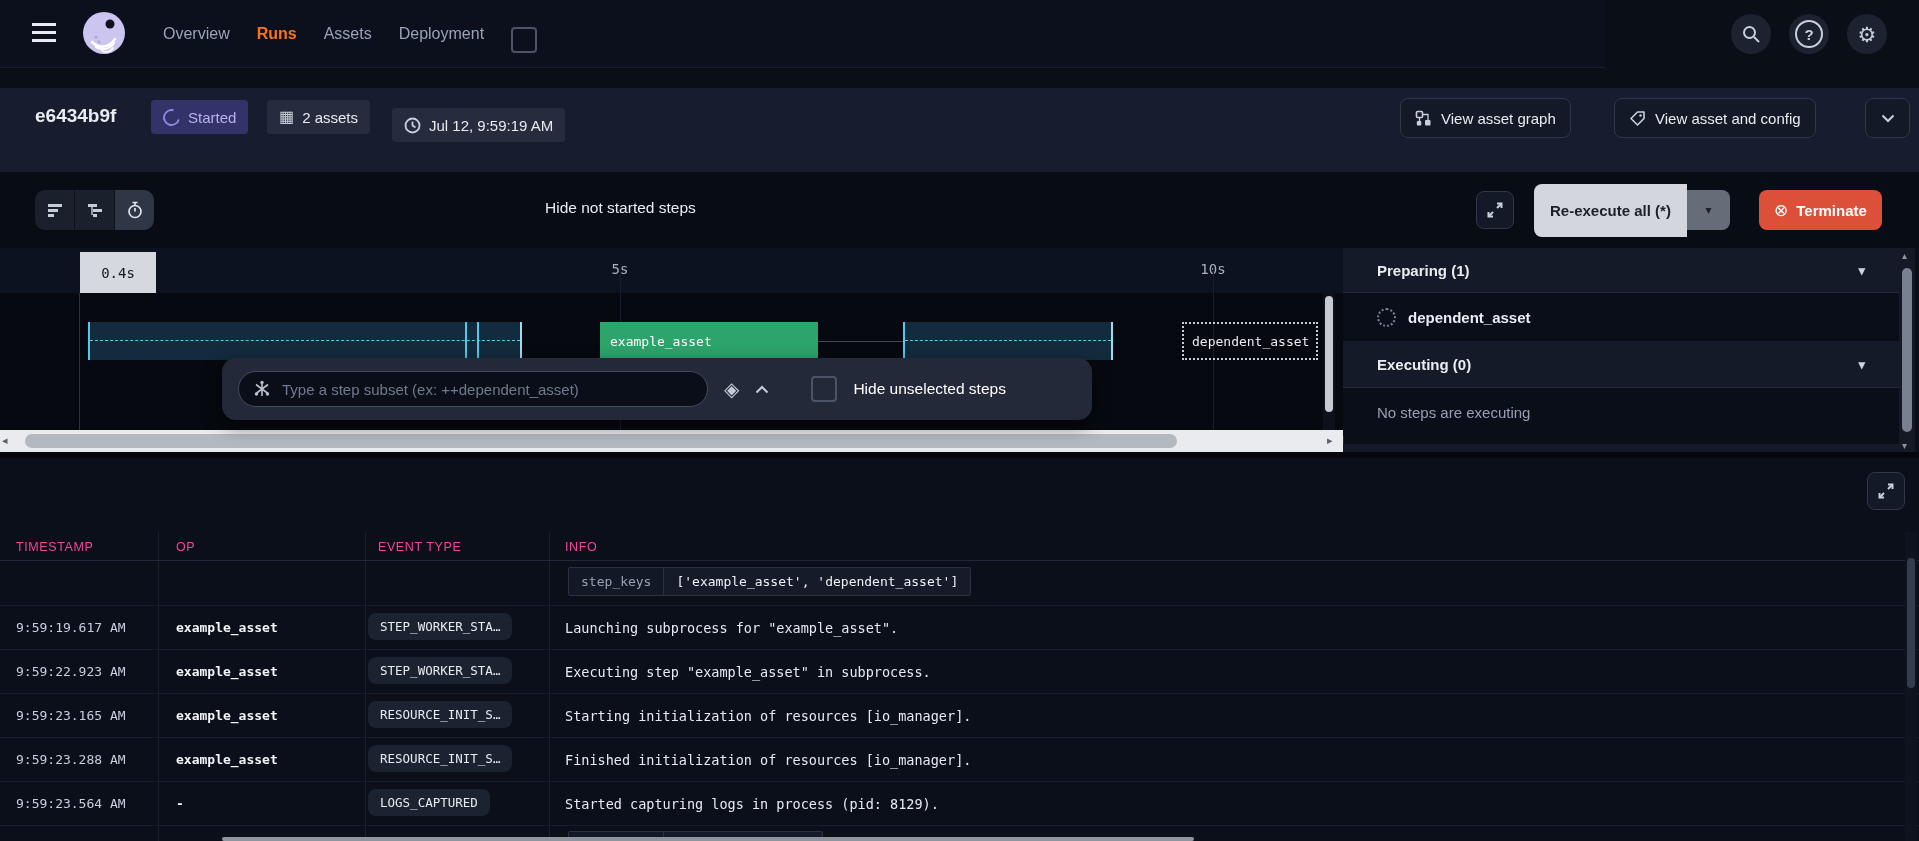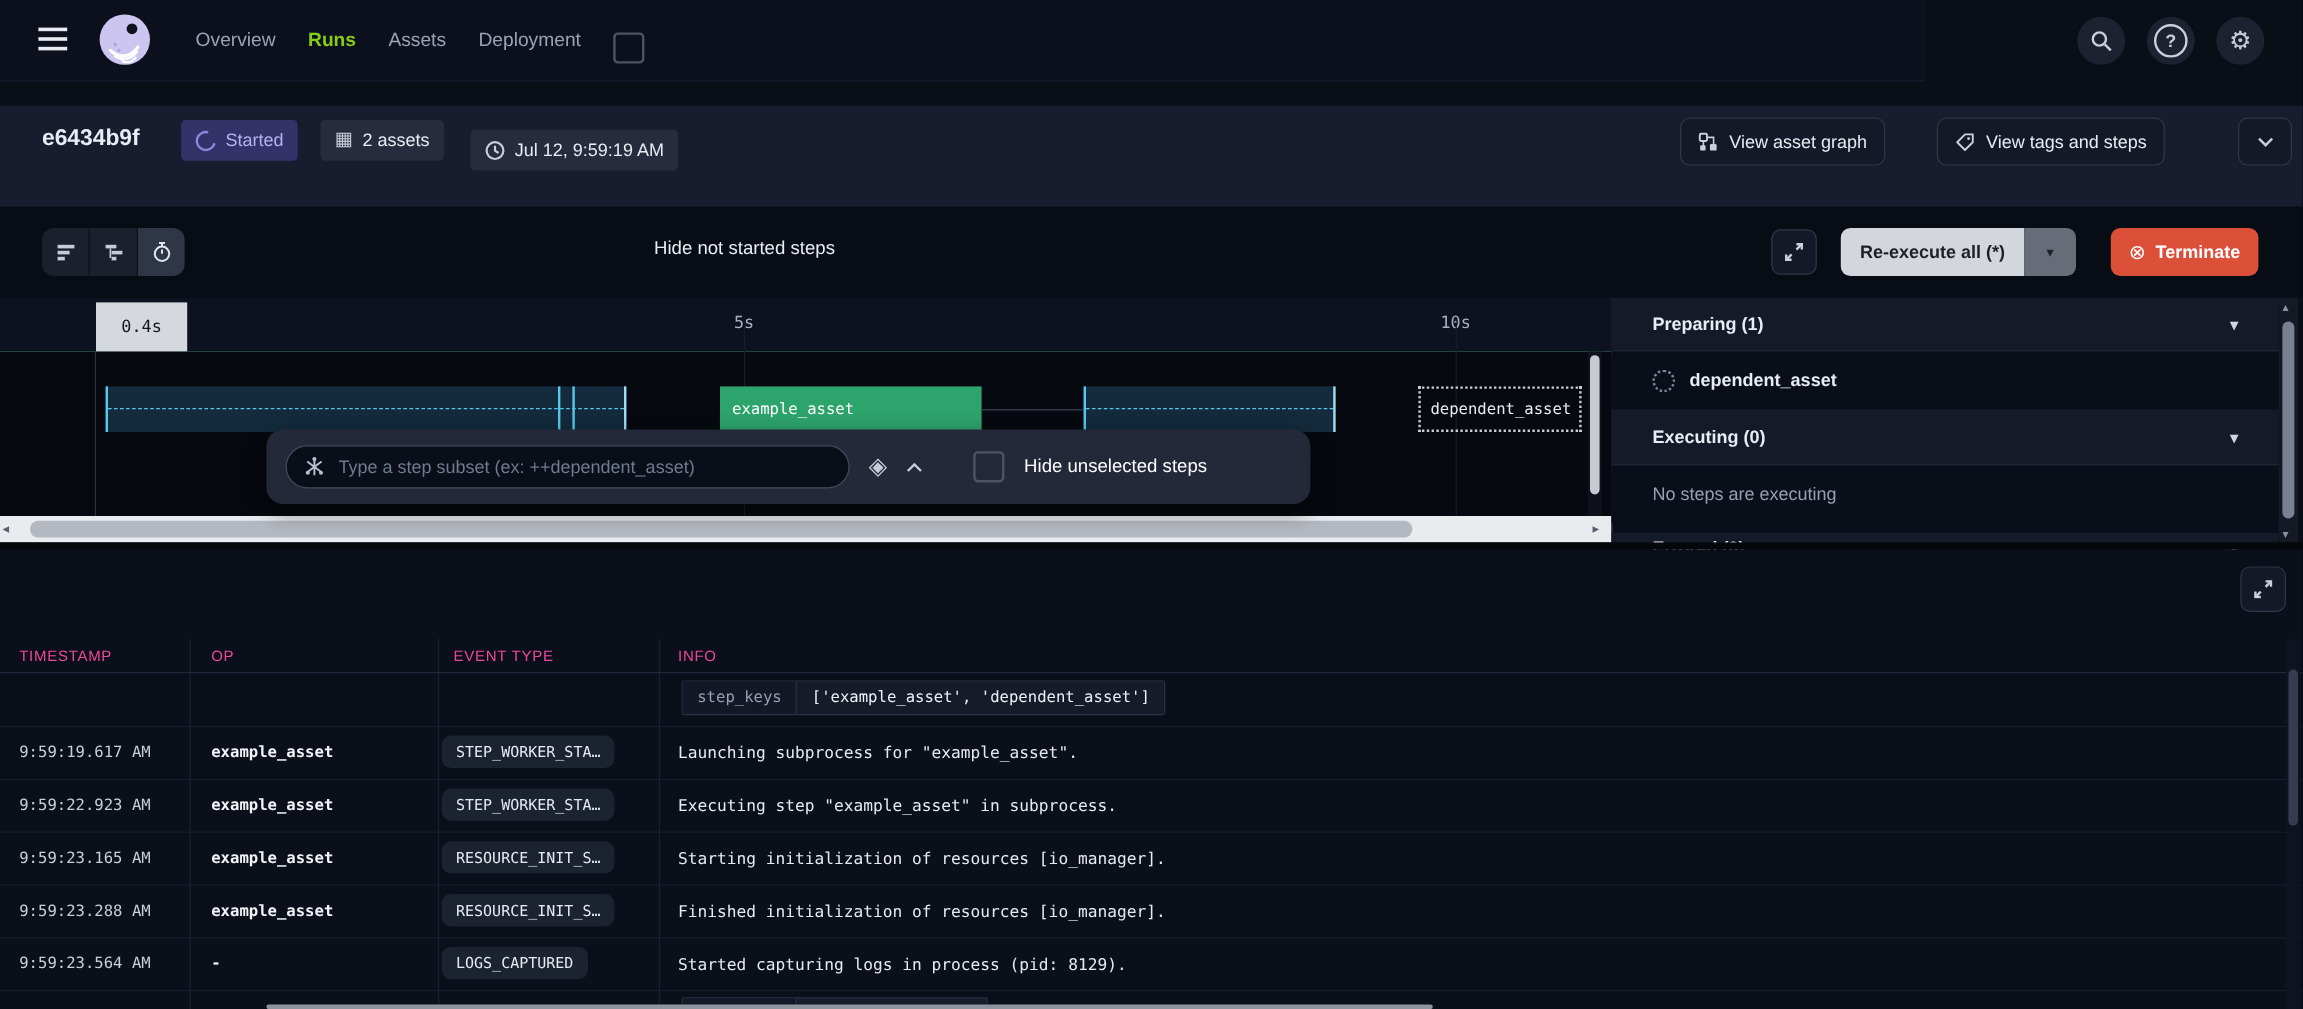--- a/index.html
+++ b/index.html
@@ -5,21 +5,21 @@
   html,body{margin:0;padding:0;background:#05070c;}
   #app{position:relative;width:1919px;height:841px;overflow:hidden;background:#0a0e17;
        font-family:"Liberation Sans",sans-serif;color:#e9ecf2;}
   .abs{position:absolute;}
   .row{display:flex;align-items:center;}
   .mono{font-family:"DejaVu Sans Mono",monospace;}
   svg{display:block;}
   
   .nav{left:0;top:0;width:1605px;height:67px;background:#0c101d;border-bottom:1px solid #171d2c;}
   .navitem{font-size:16px;color:#99a2b6;font-weight:500;cursor:pointer;}
-  .navitem.active{color:#84cc16;font-weight:700;}
+  .navitem.active{color:#f97316;font-weight:700;}
   .circbtn{width:40px;height:40px;border-radius:50%;background:#1d2230;display:flex;align-items:center;justify-content:center;cursor:pointer;}
   
   .band{left:0;top:88px;width:1919px;height:84px;background:#171c2e;border-bottom:1px solid #242a3c;}
   .badge{height:34px;border-radius:4px;background:#262c3e;display:inline-flex;align-items:center;gap:8px;padding:0 12px;font-size:15px;color:#e8ebf1;}
   .badge.started{background:#33336a;color:#b6b2f0;}
   .obtn{height:38px;border-radius:8px;border:1px solid #303748;background:#141927;display:inline-flex;align-items:center;gap:9px;padding:0 14px;font-size:15px;color:#e8ebf1;cursor:pointer;}
   
   .tbar{left:0;top:172px;width:1919px;height:76px;background:#080c15;}
   .seg{width:39px;height:40px;background:#1b202d;display:flex;align-items:center;justify-content:center;cursor:pointer;}
   .seg.sel{background:#2f3646;}
@@ -126,21 +126,21 @@
       </span>
       <span>View asset graph</span>
     </div>
     <div class="abs obtn" style="left:1614px;top:10px;">
       <span>
         <svg width="17" height="17" viewBox="0 0 17 17">
             <path d="M2 8.5 8.5 2H15v6.5L8.5 15z" stroke="#c9d0dc" stroke-width="1.6" fill="none" stroke-linejoin="round"></path>
             <circle cx="11.5" cy="5.5" r="1.2" fill="#c9d0dc"></circle>
           </svg>
       </span>
-      <span>View tags and steps</span>
+      <span>View asset and config</span>
     </div>
     <div class="abs obtn" style="left:1865px;top:10px;width:43px;justify-content:center;padding:0;">
       <span>
         <svg width="14" height="9" viewBox="0 0 14 9">
             <path d="M1.5 1.5 7 7l5.5-5.5" stroke="#c9d0dc" stroke-width="2" fill="none"></path>
           </svg>
       </span>
     </div>
   </div>
 
@@ -182,21 +182,21 @@
     <div class="abs" style="left:545px;top:27px;font-size:15.5px;">Hide not started steps</div>
     <div class="abs obtn" style="left:1476px;top:19px;width:38px;height:38px;justify-content:center;padding:0;box-sizing:border-box;">
       <span>
           <svg width="16" height="16" viewBox="0 0 16 16">
             <path d="M1.5 10v4.5H6M14.5 6V1.5H10" stroke="#c9d0dc" stroke-width="2" fill="none"></path>
             <path d="M1.5 14.5 6 10M14.5 1.5 10 6" stroke="#c9d0dc" stroke-width="2"></path>
           </svg>
         </span>
     </div>
     <div class="abs row" style="left:1534px;top:18px;height:40px;">
-      <div style="height:40px;display:flex;align-items:center;padding:0 16px;background:#d3d6dd;color:#1d2027;font-size:15px;font-weight:600;border-radius:8px 0 0 8px;cursor:pointer;">Re-execute all (*)</div>
+      <div style="height:53px;display:flex;align-items:center;padding:0 16px;background:#d3d6dd;color:#1d2027;font-size:15px;font-weight:600;border-radius:8px 0 0 8px;cursor:pointer;">Re-execute all (*)</div>
       <div style="height:40px;width:43px;display:flex;align-items:center;justify-content:center;background:#676d78;border-radius:0 8px 8px 0;cursor:pointer;">
         <span style="color:#1d2027;font-size:12px;">▾</span>
       </div>
     </div>
     <div class="abs row" style="left:1759px;top:18px;height:40px;padding:0 15px;background:#dc4f39;border-radius:8px;gap:8px;cursor:pointer;">
       <span style="color:#ffffff;font-size:17px;">⊗</span>
       <span style="color:#ffffff;font-size:15px;font-weight:600;">Terminate</span>
     </div>
   </div>
 

